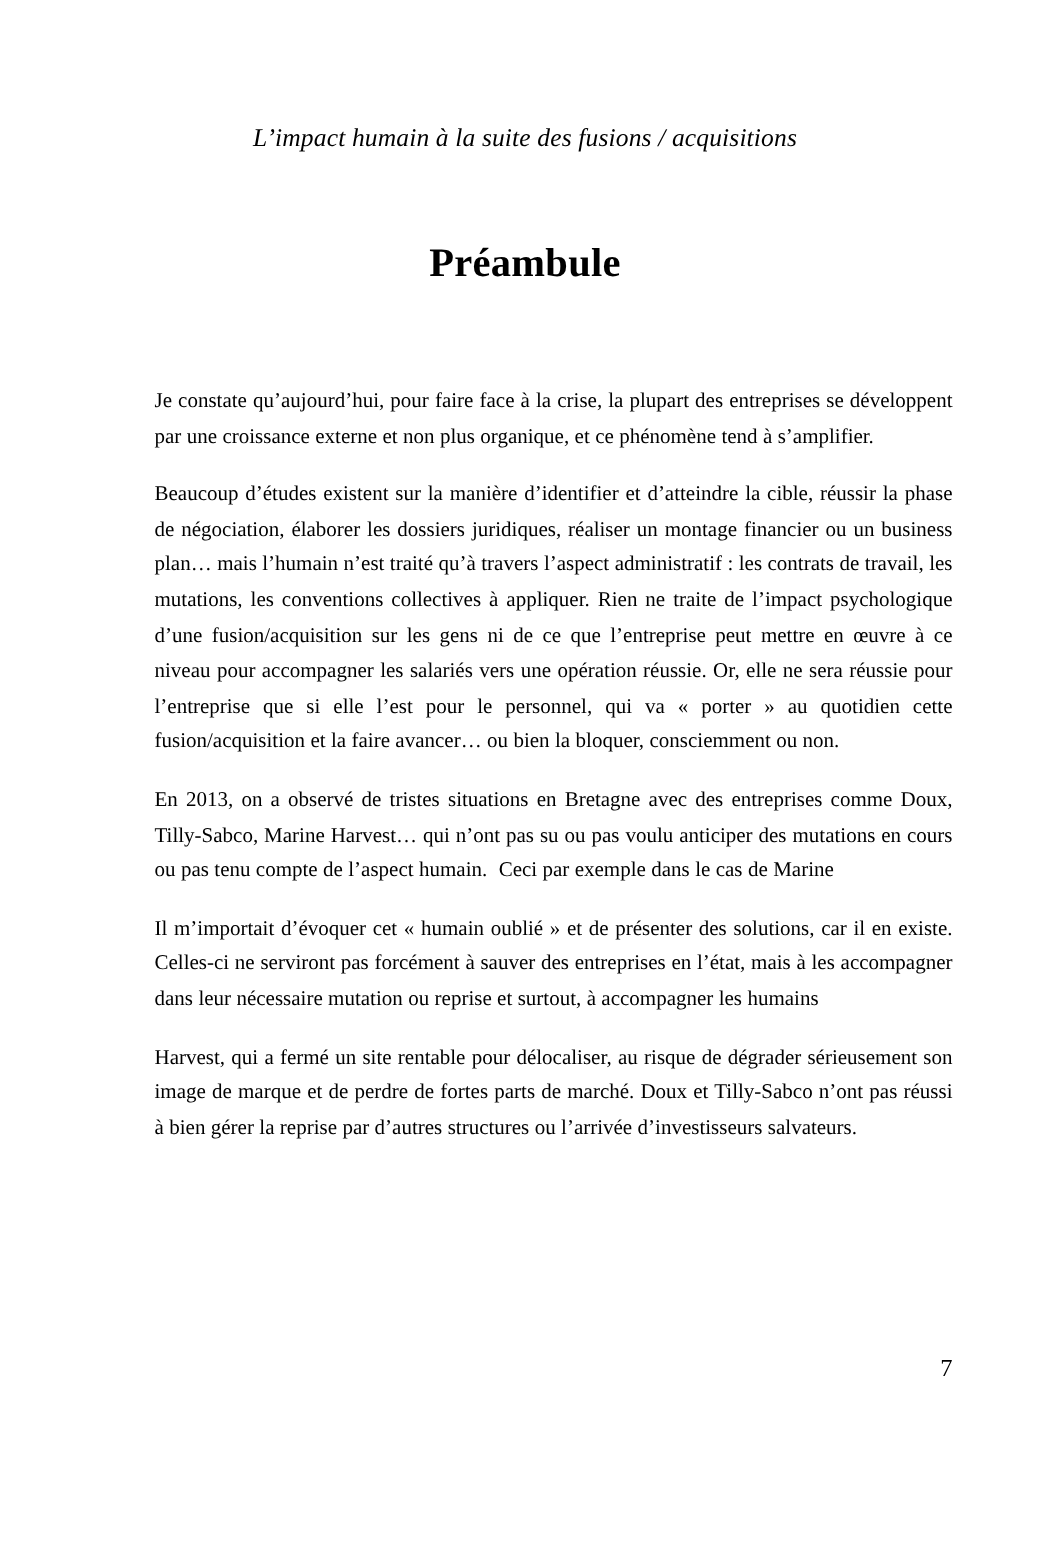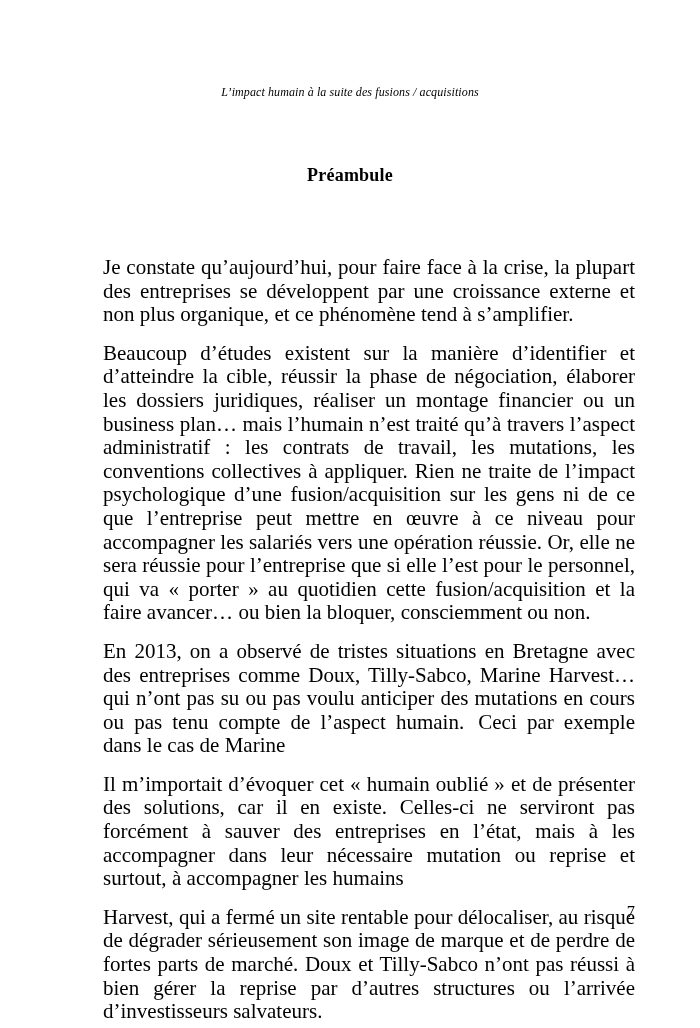--- a/index.html
+++ b/index.html
@@ -24,50 +24,50 @@
   }
 
   
   .running-header {
     position: absolute;
     top: 82px;
     left: 0;
     width: 700px;
     text-align: center;
     font-style: italic;
-    font-size: 12px;
+    font-size: 17px;
     line-height: 20px;
     letter-spacing: 0.1px;
     white-space: nowrap;
   }
 
   
   .chapter-title {
     position: absolute;
     top: 160px;
     left: 0;
     width: 700px;
     text-align: center;
     font-weight: bold;
-    font-size: 18px;
+    font-size: 27px;
     line-height: 30px;
     letter-spacing: 0.2px;
     margin: 0;
   }
 
   
   .body-column {
     position: absolute;
     top: 256px;
     left: 103px;
     width: 532px;
   }
   .para {
     margin: 0 0 15px 0;
-    font-size: 21px;
+    font-size: 14px;
     line-height: 23.6px;
     text-align: justify;
     text-justify: inter-word;
     hyphens: none;
     -webkit-hyphens: none;
     word-spacing: 0.1px;
   }
   .para:last-child {
     margin-bottom: 0;
   }

